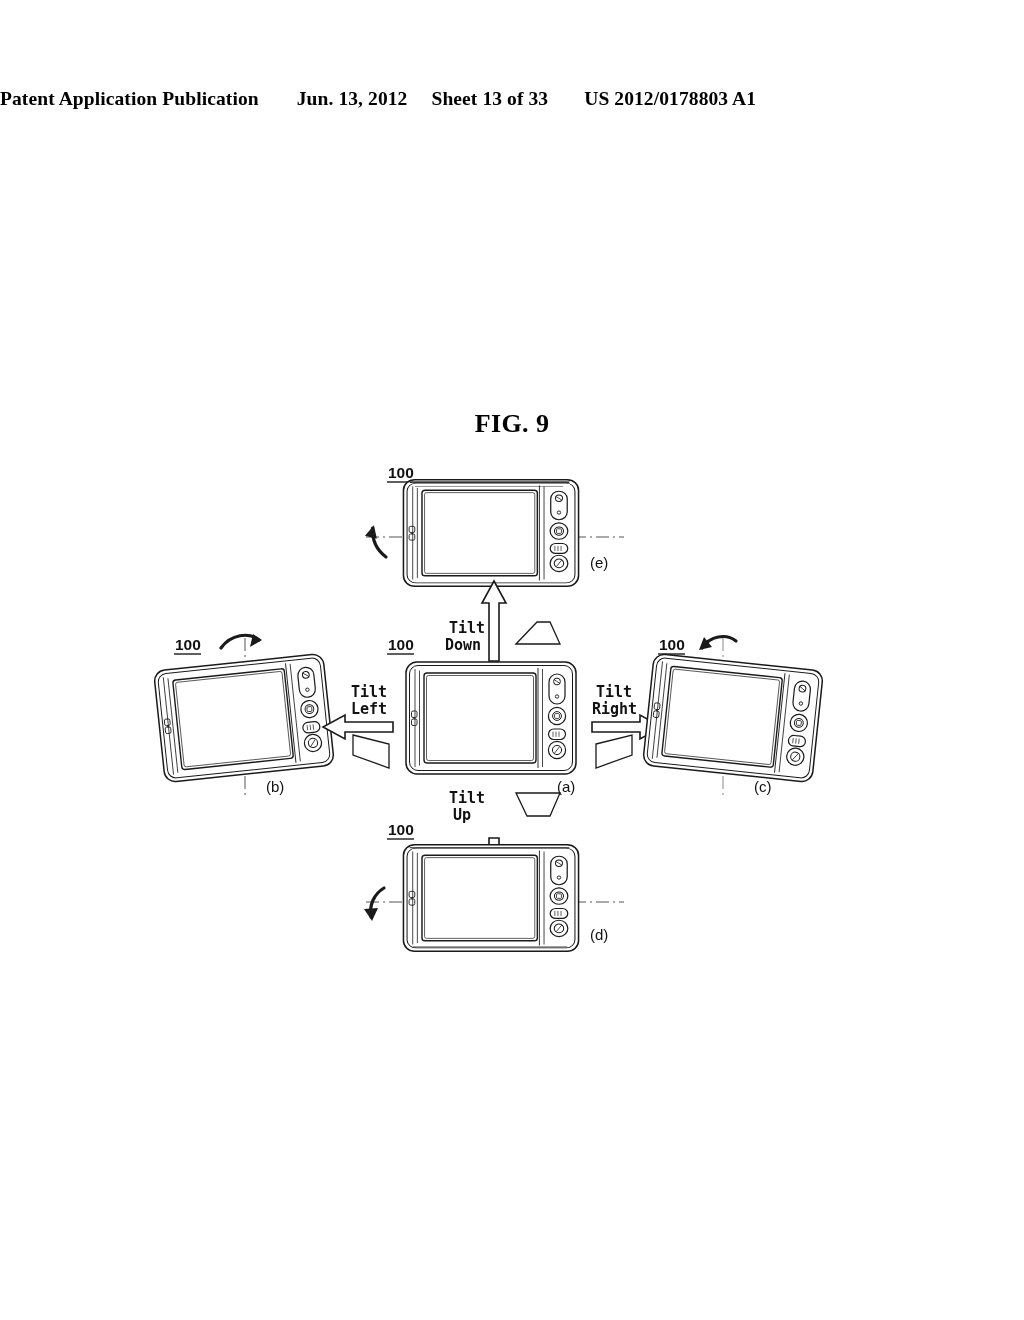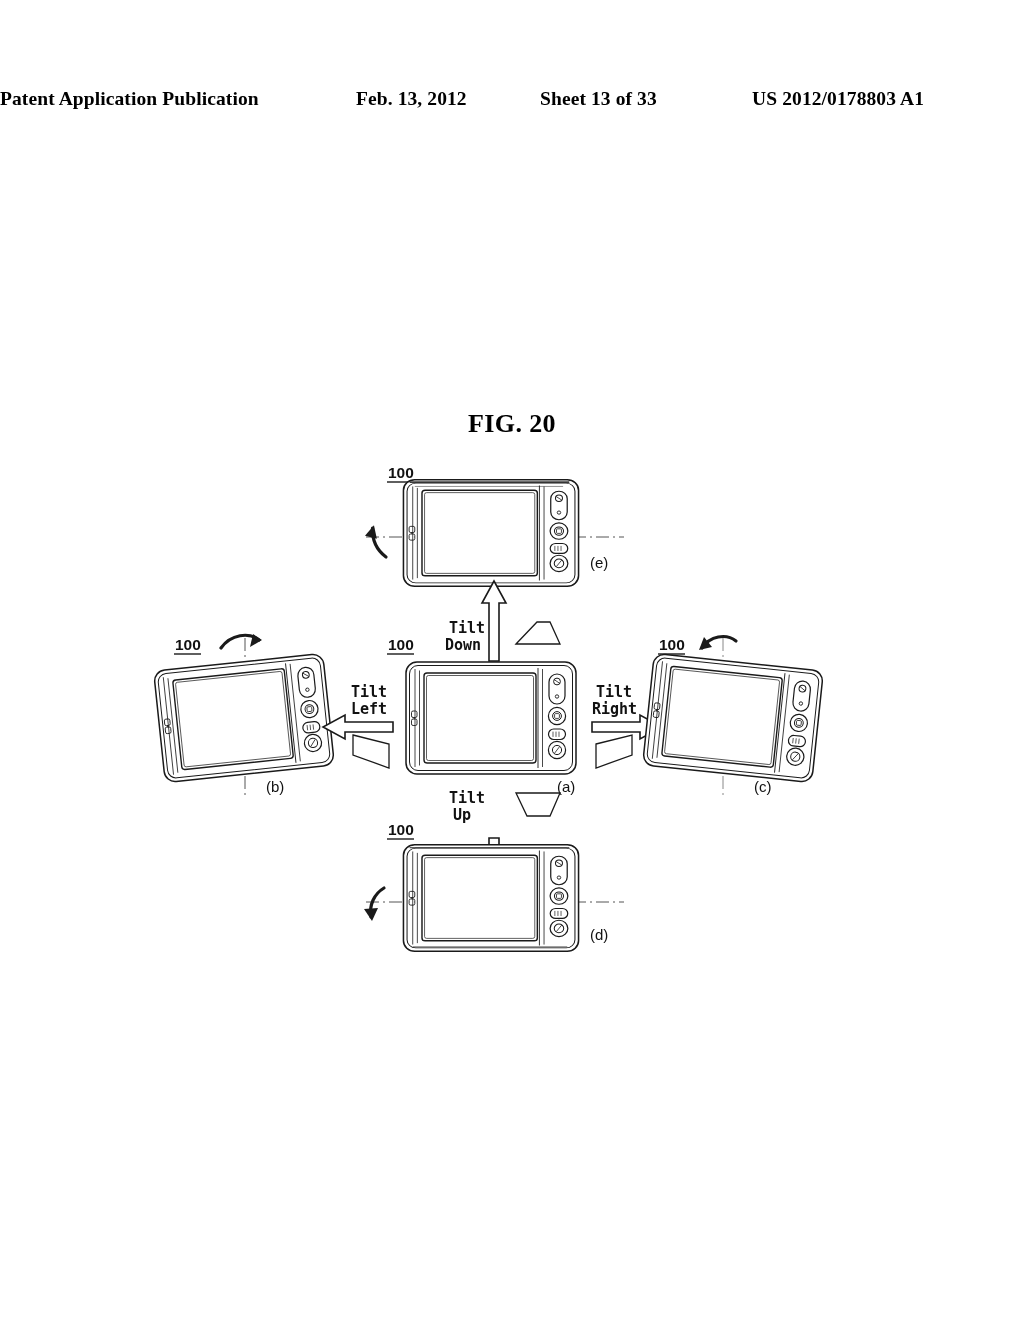--- a/index.html
+++ b/index.html
@@ -16,31 +16,31 @@
     overflow: hidden;
   }
 
   
   .page-header {
     position: absolute;
     top: 88px;
     left: 0;
     width: 924px;
     display: flex;
-    justify-content: space-between;
+    justify-content: flex-start;
     align-items: baseline;
     font-family: "Liberation Serif", "DejaVu Serif", serif;
     font-weight: bold;
     font-size: 19.5px;
     letter-spacing: 0.1px;
     white-space: nowrap;
   }
   .page-header .hdr-pub { }
   .page-header .hdr-date { margin-left: 38px; }
-  .page-header .hdr-sheet { margin-left: 14px; }
+  .page-header .hdr-sheet { margin-left: 24px; }
   .page-header .hdr-patno { margin-left: 36px; }
 
   
   .fig-title {
     position: absolute;
     top: 409px;
     left: 0;
     width: 1024px;
     text-align: center;
     font-family: "Liberation Serif", "DejaVu Serif", serif;
@@ -75,26 +75,26 @@
     font-family: "Liberation Sans", "DejaVu Sans", sans-serif;
     font-size: 15px;
     fill: #111;
   }
 </style>
 </head>
 <body>
 
 <div class="page-header">
   <span class="hdr-pub">Patent Application Publication</span>
-  <span class="hdr-date">Feb. 13, 2012</span>
+  <span class="hdr-date">Jun. 13, 2012</span>
   <span class="hdr-sheet">Sheet 13 of 33</span>
   <span class="hdr-patno">US 2012/0178803 A1</span>
 </div>
 
-<div class="fig-title">FIG. 20</div>
+<div class="fig-title">FIG. 9</div>
 
 <svg id="figure-canvas" viewBox="0 0 1024 1320">
   <defs>
 
     <g id="phone-glyph">
 
       <rect x="-85" y="-56" width="170" height="112" rx="11" ry="11" fill="#ffffff" stroke="#1a1a1a" stroke-width="1.5"></rect>
 
       <rect x="-81.5" y="-52.5" width="163" height="105" rx="8.5" ry="8.5" fill="none" stroke="#1a1a1a" stroke-width="1"></rect>
 

